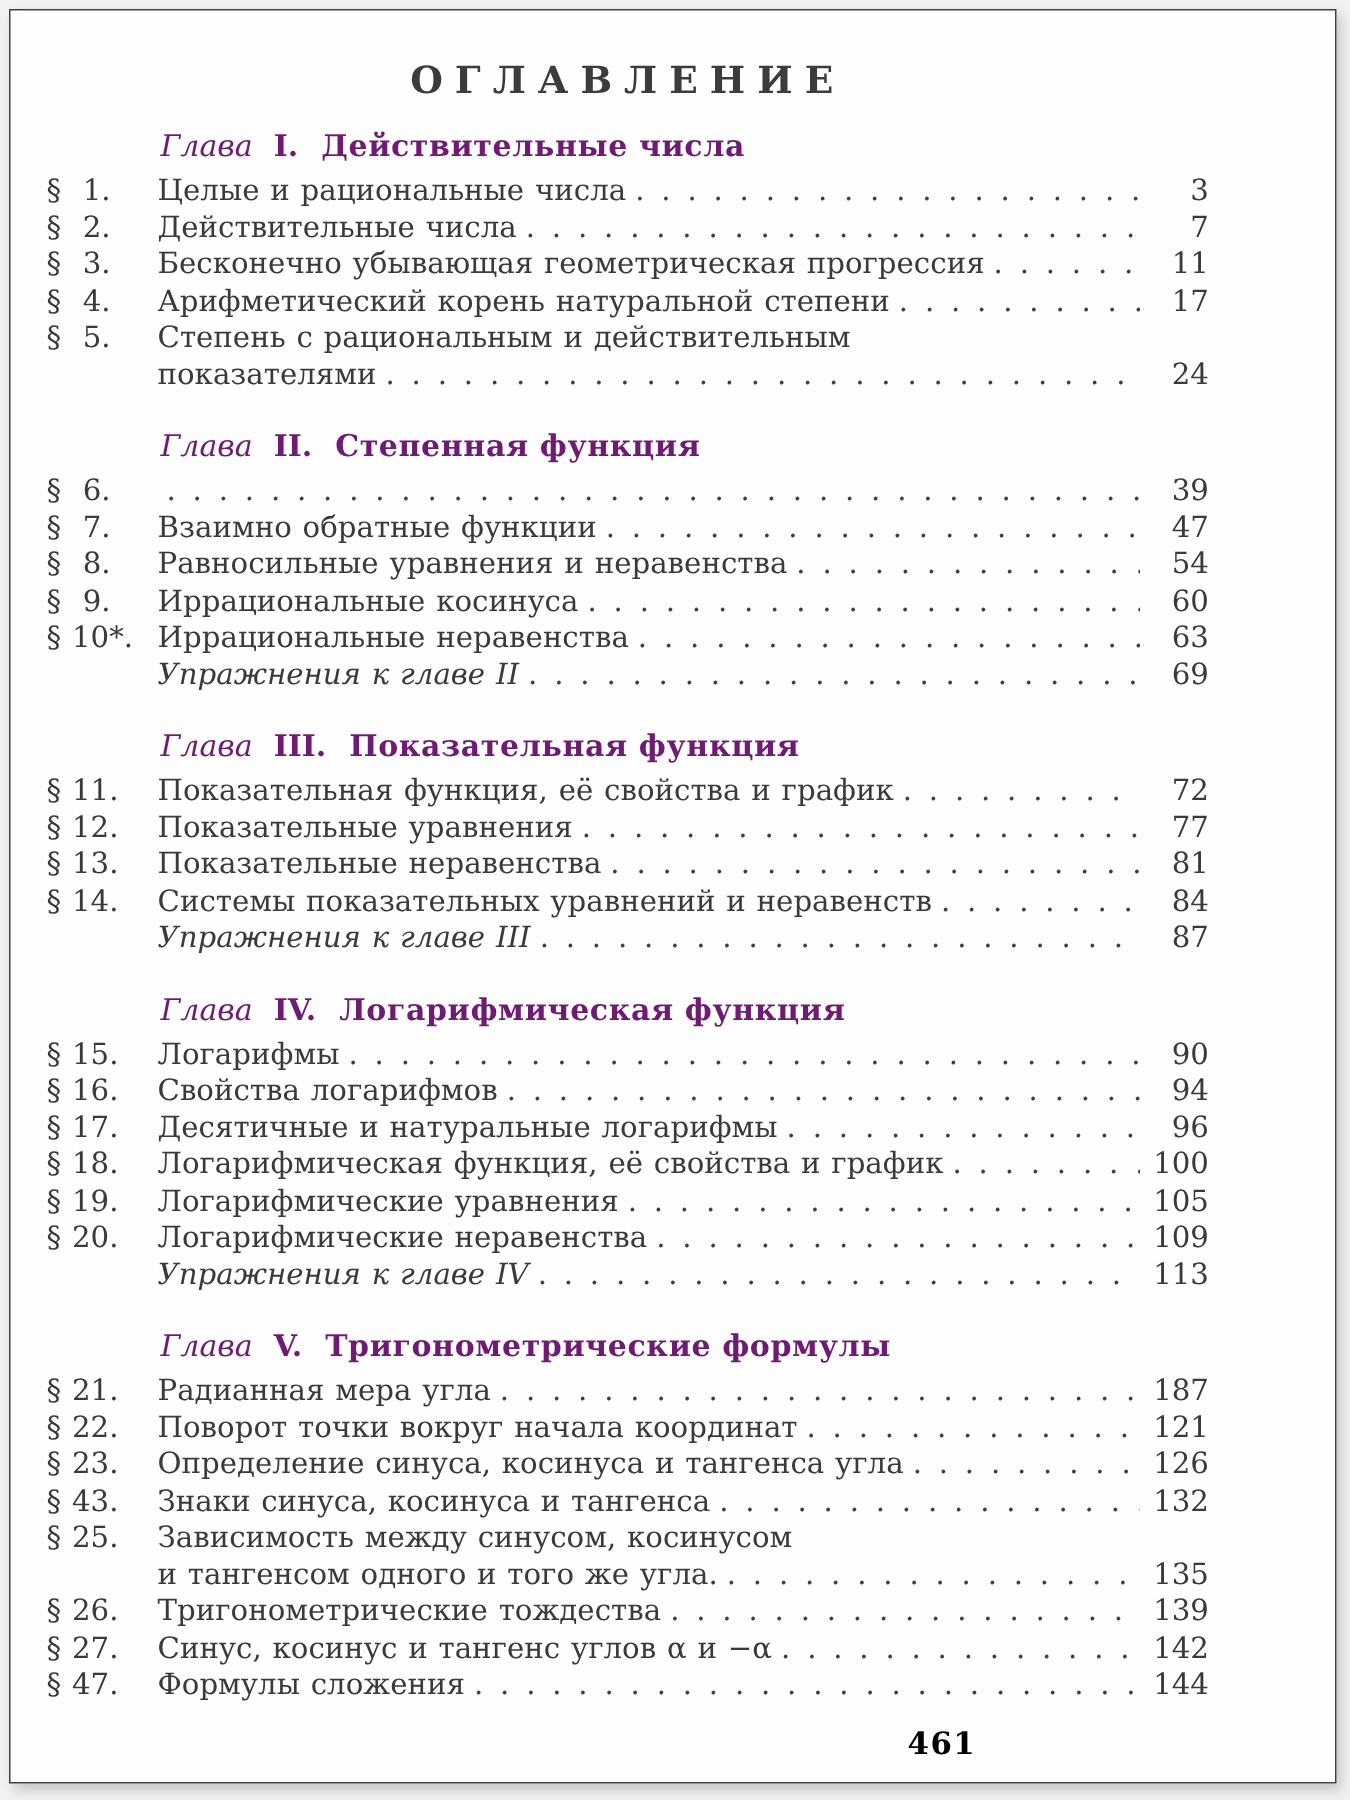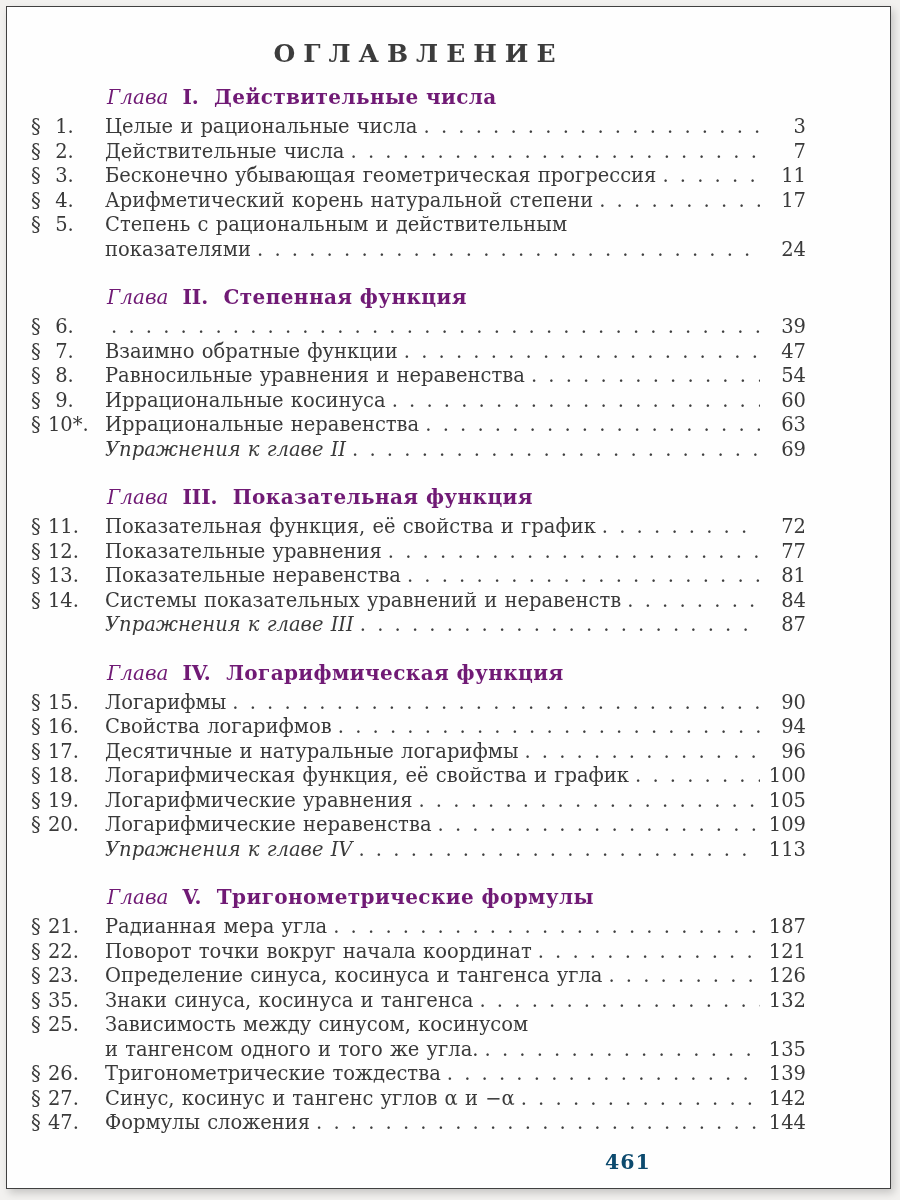--- a/index.html
+++ b/index.html
@@ -48,21 +48,21 @@
     padding-left:6px; letter-spacing:2px; color:#3f3f3f;
   }
   .dots::after {
     content:". . . . . . . . . . . . . . . . . . . . . . . . . . . . . . . . . . . . . . . . . . . . . . . . . . . . . . . . . . . .";
   }
   .no-leader .dots::after { content:""; }
   .pg { flex:0 0 46px; text-align:right; }
 
   .folio {
     margin-top:14px; padding-left:574px;
-    font-size:20.5px; font-weight:bold; letter-spacing:1px; color:#0c4a6e;
+    font-size:20.5px; font-weight:bold; letter-spacing:1px; color:#000000;
   }
 </style>
 </head>
 <body>
 
 <div class="scan">
   <div class="content">
     <h1 class="toc-title">ОГЛАВЛЕНИЕ</h1>
     <div class="toc">
   <section class="chapter">
@@ -281,21 +281,21 @@
   </div>
 
   <div class="row">
     <span class="num">§ 23.</span>
     <span class="txt">Определение синуса, косинуса и тангенса угла</span>
     <span class="dots" aria-hidden="true"></span>
     <span class="pg">126</span>
   </div>
 
   <div class="row">
-    <span class="num">§ 35.</span>
+    <span class="num">§ 43.</span>
     <span class="txt">Знаки синуса, косинуса и тангенса</span>
     <span class="dots" aria-hidden="true"></span>
     <span class="pg">132</span>
   </div>
 
   <div class="row no-leader">
     <span class="num">§ 25.</span>
     <span class="txt">Зависимость между синусом, косинусом</span>
     <span class="dots" aria-hidden="true"></span>
     <span class="pg"></span>

